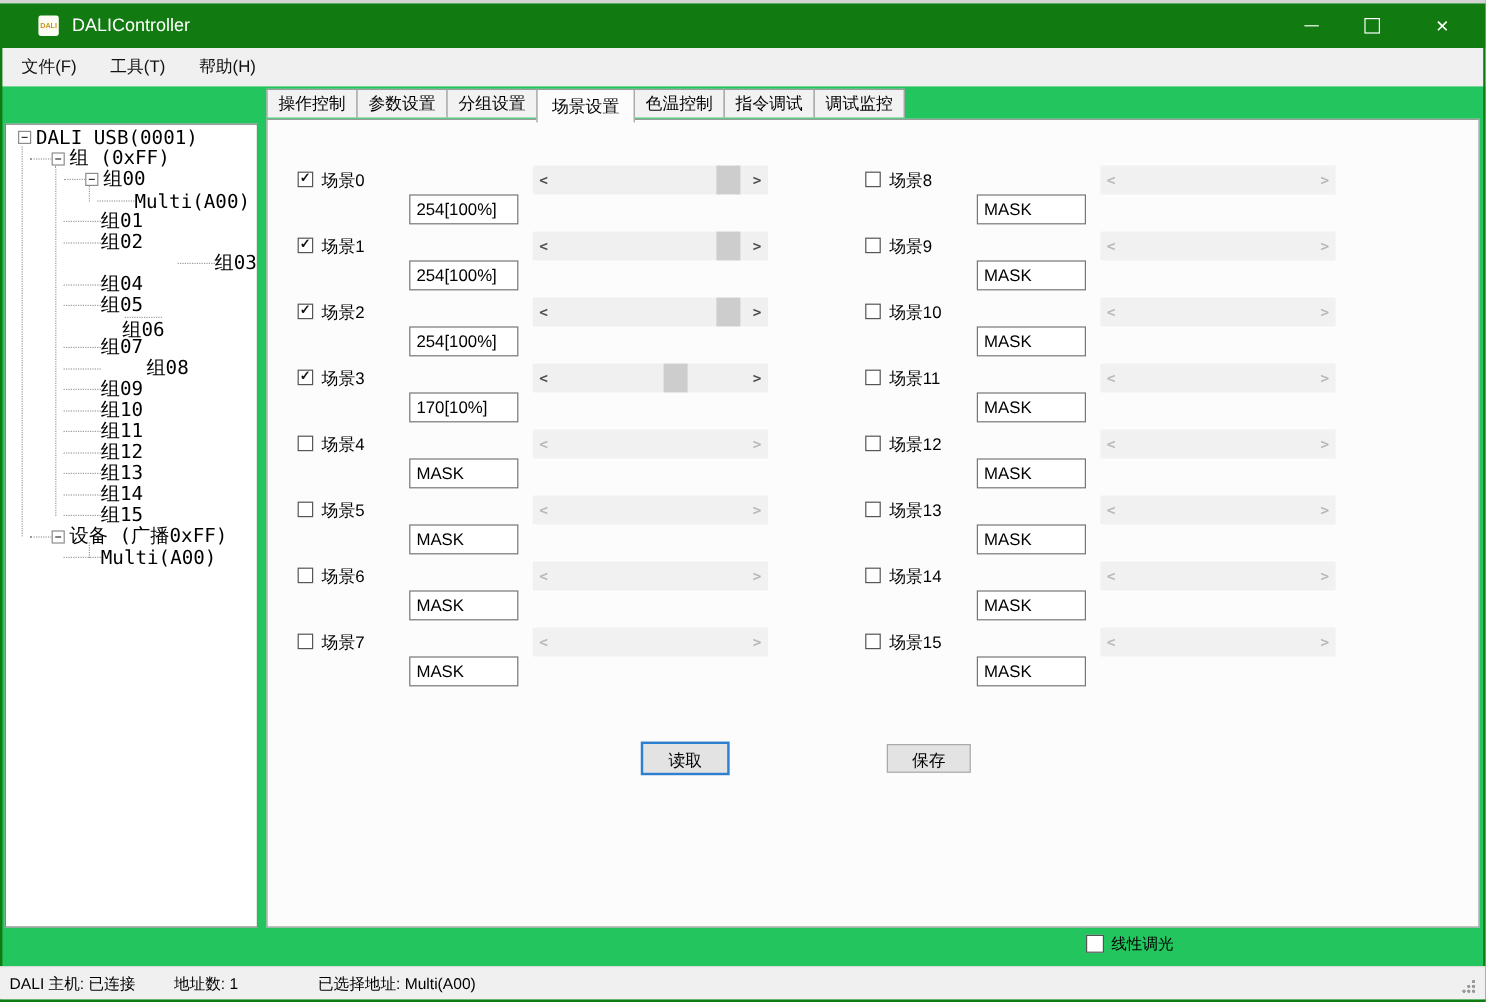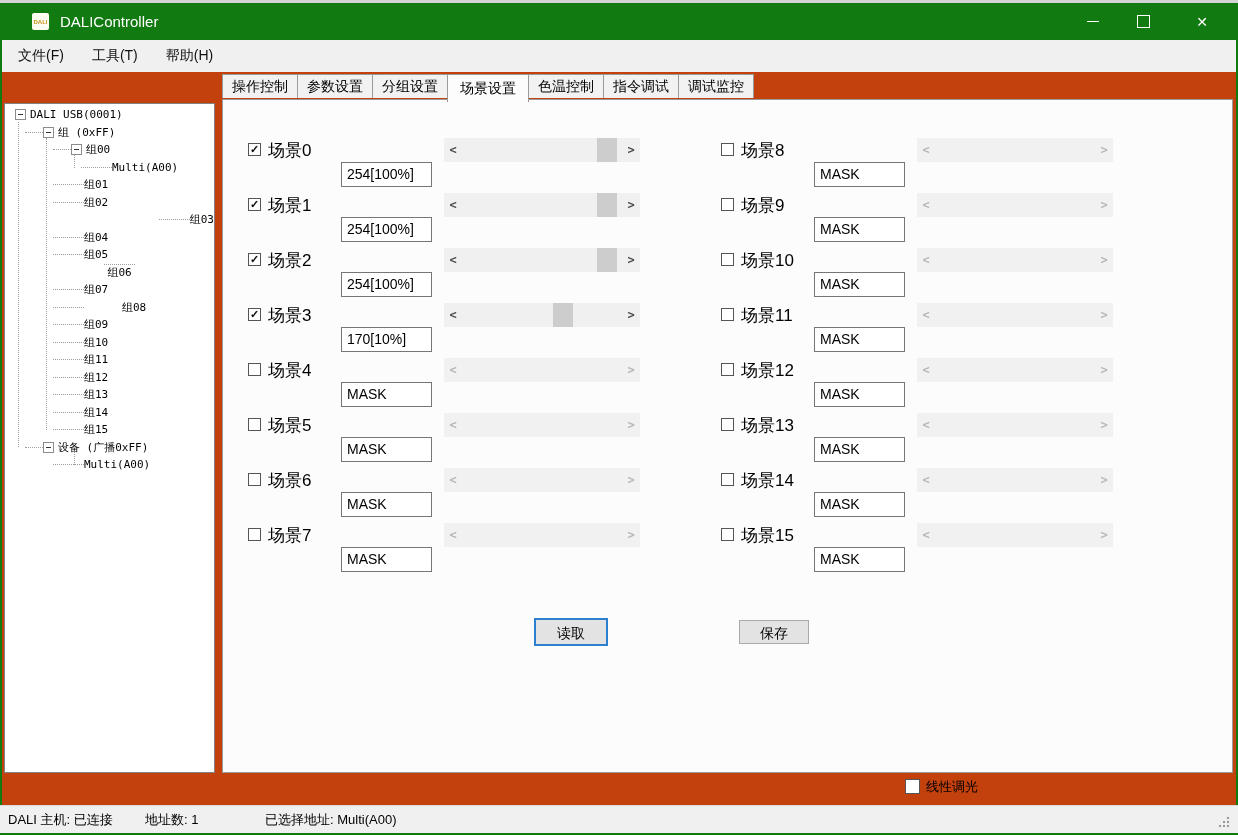--- a/index.html
+++ b/index.html
@@ -1,17 +1,17 @@
 <!DOCTYPE html>
 <html style="--green: #117a10;"><head>
 <meta charset="utf-8">
 <style>
   html,body{margin:0;padding:0;}
   body{font-family:"Liberation Sans",sans-serif;background:#d4d4d4;}
-  #win{position:relative;width:1238px;height:835px;background:#c2410c;overflow:hidden;}
+  #win{position:relative;width:1238px;height:835px;background:#22c55e;overflow:hidden;}
   
   .top-strip{position:absolute;left:0;top:0;width:1238px;height:3px;background:#d4d4d4;}
   .frame-left{position:absolute;left:0;top:40px;width:2px;bottom:0;background:var(--green);}
   .frame-right{position:absolute;right:0;top:40px;width:2px;bottom:0;background:var(--green);}
   .frame-bottom{position:absolute;left:0;bottom:0;width:1238px;height:2px;background:var(--green);}
   
   .titlebar{position:absolute;left:0;top:3px;width:1238px;height:37px;background:var(--green);display:flex;align-items:center;}
   .app-icon{width:17px;height:17px;margin-left:32px;background:#fdfdf3;border-radius:2px;
     font-size:6px;font-weight:bold;color:#c99417;display:flex;align-items:center;justify-content:center;letter-spacing:0;}
   .title-text{color:#ffffff;font-size:15px;margin-left:11px;}
@@ -19,38 +19,38 @@
   .wb-min{left:1068px;width:50px;}
   .wb-max{left:1118px;width:50px;}
   .wb-close{left:1168px;width:68px;}
   .glyph-min{display:block;width:12px;height:0;border-top:1px solid #fff;}
   .glyph-max{display:block;width:11px;height:11px;border:1px solid #fff;}
   .glyph-close{color:#fff;font-size:14px;line-height:14px;}
   
   .menubar{position:absolute;left:0;top:40px;width:1238px;height:32px;background:#f0f0f0;display:flex;align-items:center;padding-left:18px;box-sizing:border-box;}
   .menu-item{font-size:14px;color:#111;margin-right:28px;}
   
-  .tree{position:absolute;left:4px;top:103px;width:211px;height:670px;background:#ffffff;border:1px solid #828282;box-sizing:border-box;overflow:hidden;font-family:"DejaVu Sans Mono","Liberation Mono",monospace;font-size:11px;color:#000;padding-top:2px;}
+  .tree{position:absolute;left:4px;top:103px;width:211px;height:670px;background:#ffffff;border:1px solid #828282;box-sizing:border-box;overflow:hidden;font-family:"DejaVu Sans Mono","Liberation Mono",monospace;font-size:16px;color:#000;padding-top:2px;}
   .tree-row{height:17.5px;display:flex;align-items:center;white-space:nowrap;box-sizing:border-box;}
   .stub{display:inline-block;width:18px;height:0;border-top:1px dotted #9c9c9c;flex:0 0 auto;}
   .stub.wide{width:31px;}
   .ebox{display:inline-block;width:9px;height:9px;border:1px solid #8c8c8c;background:#fff;position:relative;margin-right:4px;flex:0 0 auto;box-sizing:content-box;}
   .ebox::after{content:"";position:absolute;left:2px;top:4px;width:5px;height:1px;background:#333;}
   .vline{position:absolute;width:0;border-left:1px dotted #9c9c9c;}
   
   .tabstrip{position:absolute;left:222px;top:74px;height:26px;display:flex;z-index:3;}
   .tab{height:23px;line-height:23px;padding:0 9px;font-size:14px;color:#000;background:#f2f2f2;border:1px solid #9b9b9b;border-bottom:none;margin-right:-1px;}
   .tab.selected{height:27px;line-height:26px;background:#fcfcfc;padding:0 12px;position:relative;z-index:4;}
   
   .tabpage{position:absolute;left:222px;top:99px;width:1011px;height:674px;background:#fcfcfc;border:1px solid #9b9b9b;box-sizing:border-box;z-index:2;}
   
   .scene-row{position:absolute;width:392px;height:25px;}
   .cb{position:absolute;left:0;top:5px;width:13px;height:13px;border:1px solid #555;background:#fff;box-sizing:border-box;display:flex;align-items:center;justify-content:center;}
   .cb .mark{font-size:11px;font-weight:bold;color:#111;line-height:11px;margin-top:-1px;}
-  .scene-label{position:absolute;left:20px;top:0;line-height:25px;font-size:17px;color:#000;white-space:nowrap;}
+  .scene-label{position:absolute;left:20px;top:0;line-height:25px;font-size:14px;color:#000;white-space:nowrap;}
   .scene-input{position:absolute;left:93px;top:0;width:91px;height:25px;border:1px solid #767676;background:#fff;box-sizing:border-box;font-size:14px;line-height:23px;padding-left:5px;color:#000;margin-top:24px;}
   .sbar{position:absolute;left:196px;top:0;width:196px;height:24px;background:#f0f0f0;}
   .sbar .arr{position:absolute;top:0;width:16px;height:24px;line-height:24px;text-align:center;font-size:12px;font-weight:bold;color:#4d4d4d;font-family:"DejaVu Sans Mono",monospace;}
   .sbar .arr.l{left:1px;} .sbar .arr.r{right:1px;}
   .sbar .thumb{position:absolute;top:0;width:20px;height:24px;background:#cdcdcd;}
   .sbar.disabled{background:#f1f1f1;}
   .sbar.disabled .arr{color:#b7b7b7;}
   
   .btn{position:absolute;text-align:center;font-size:14px;color:#000;background:#e3e3e3;box-sizing:border-box;}
   .btn-read{left:311px;top:518px;width:74px;height:28px;border:2px solid #2d7fd0;line-height:24px;}

